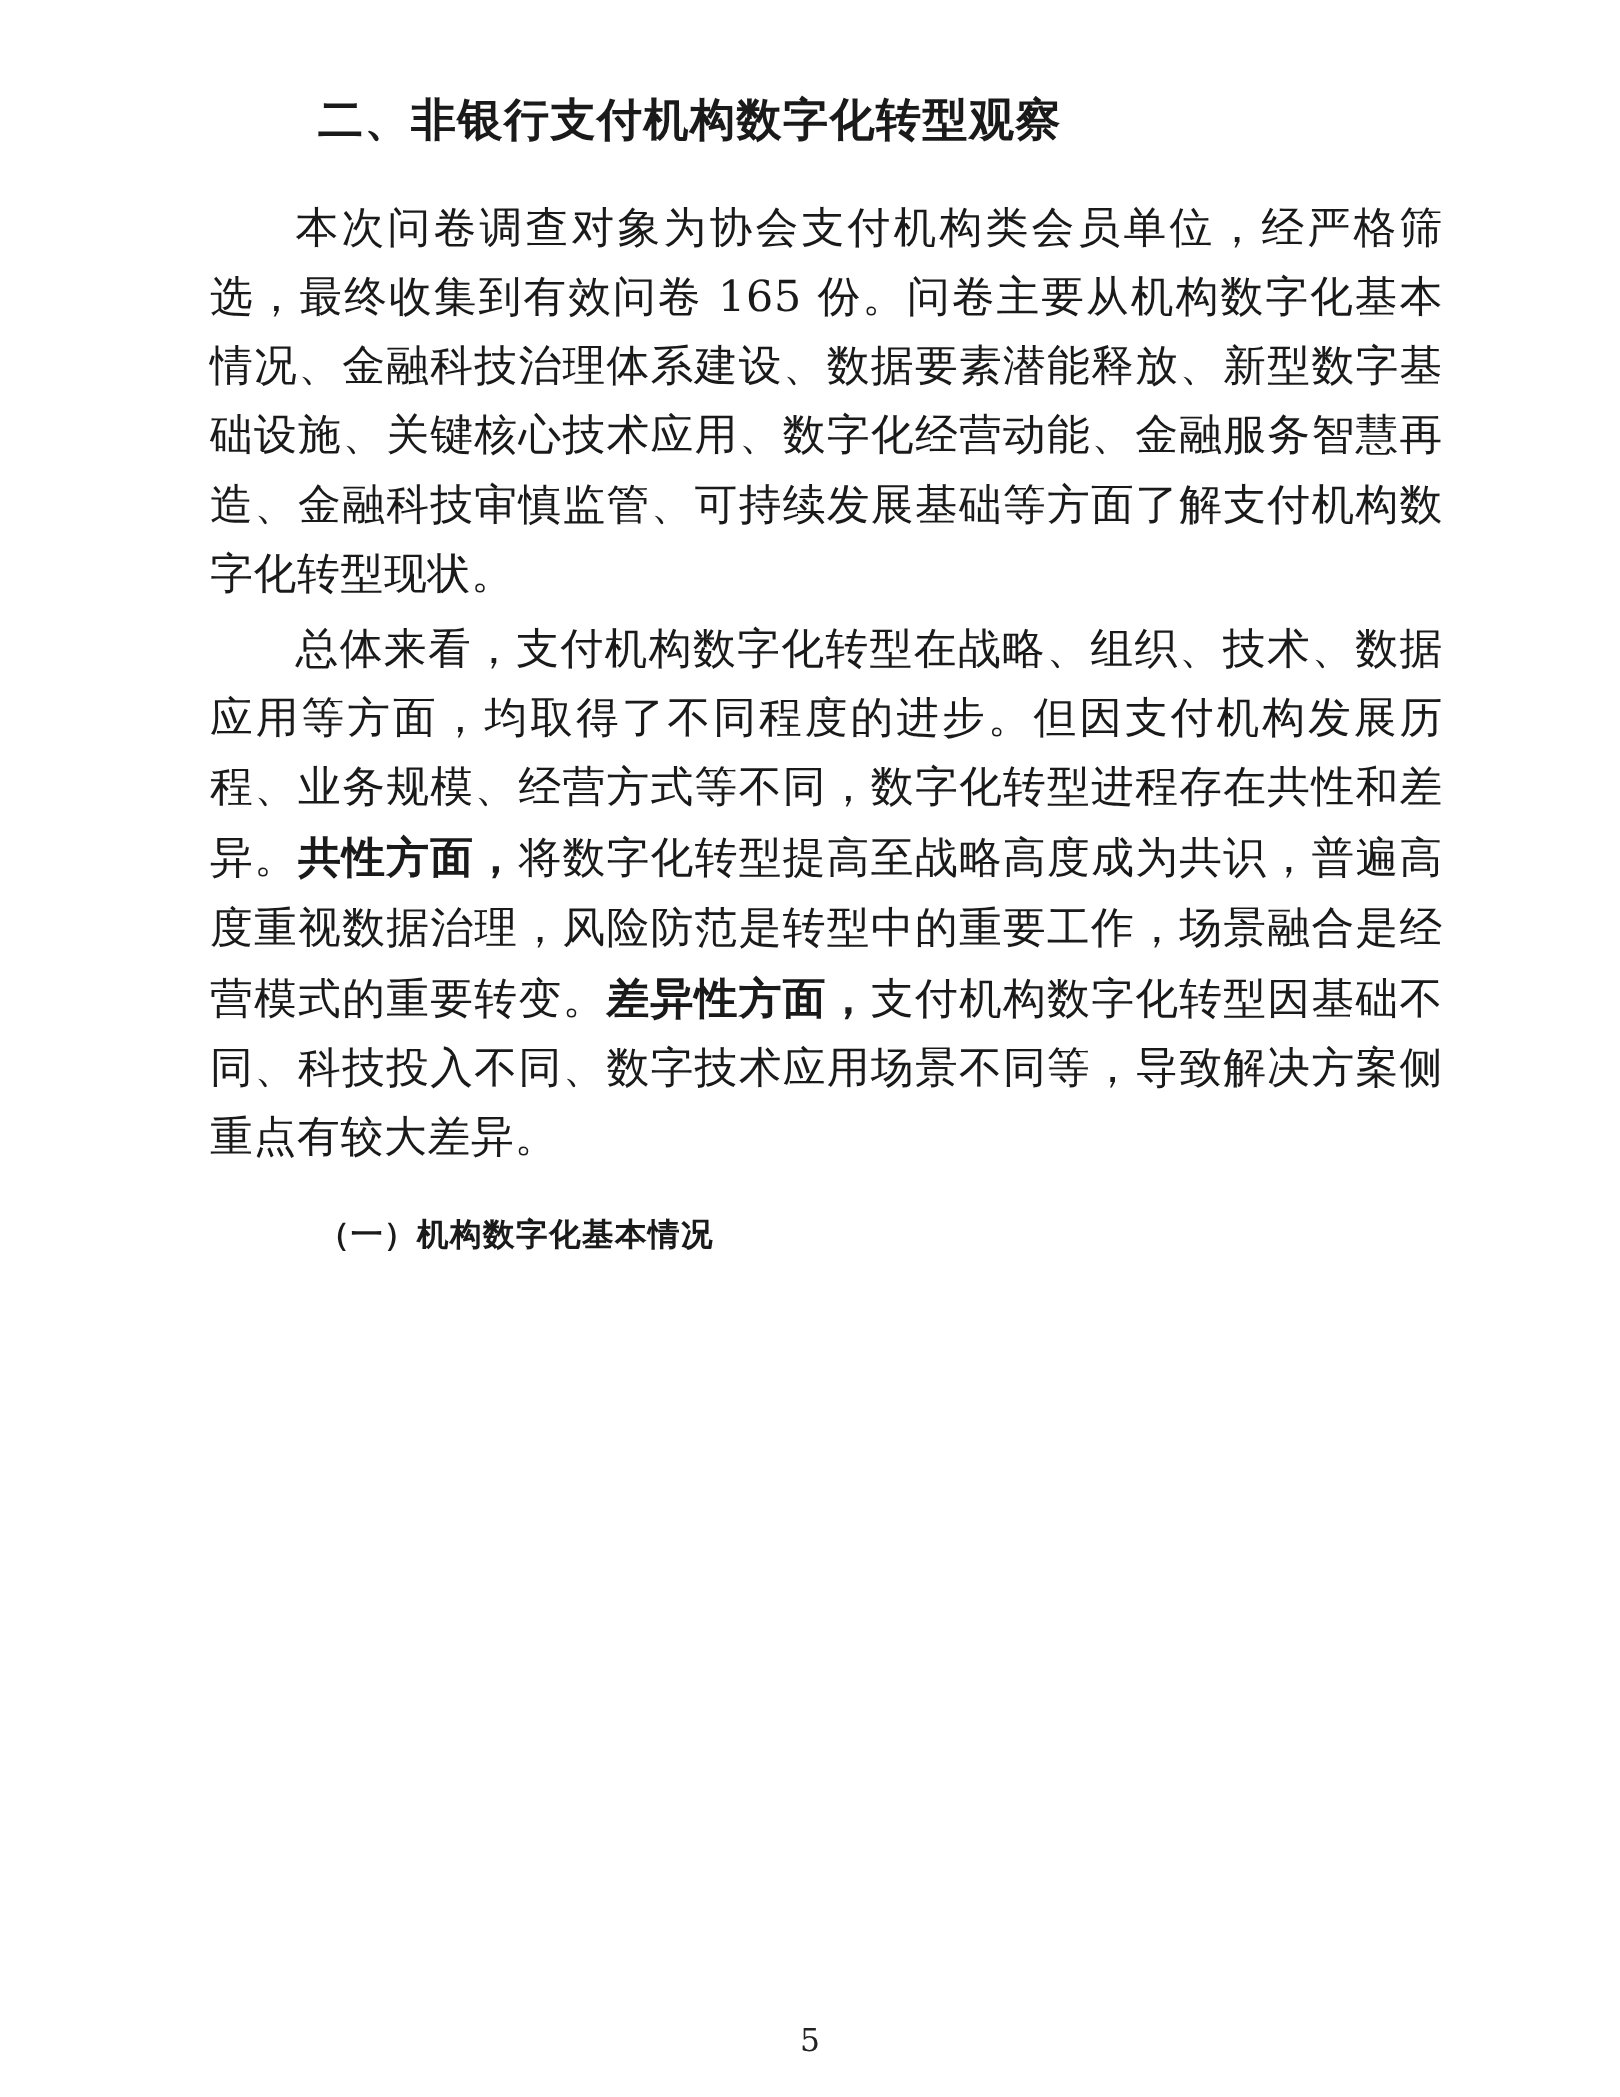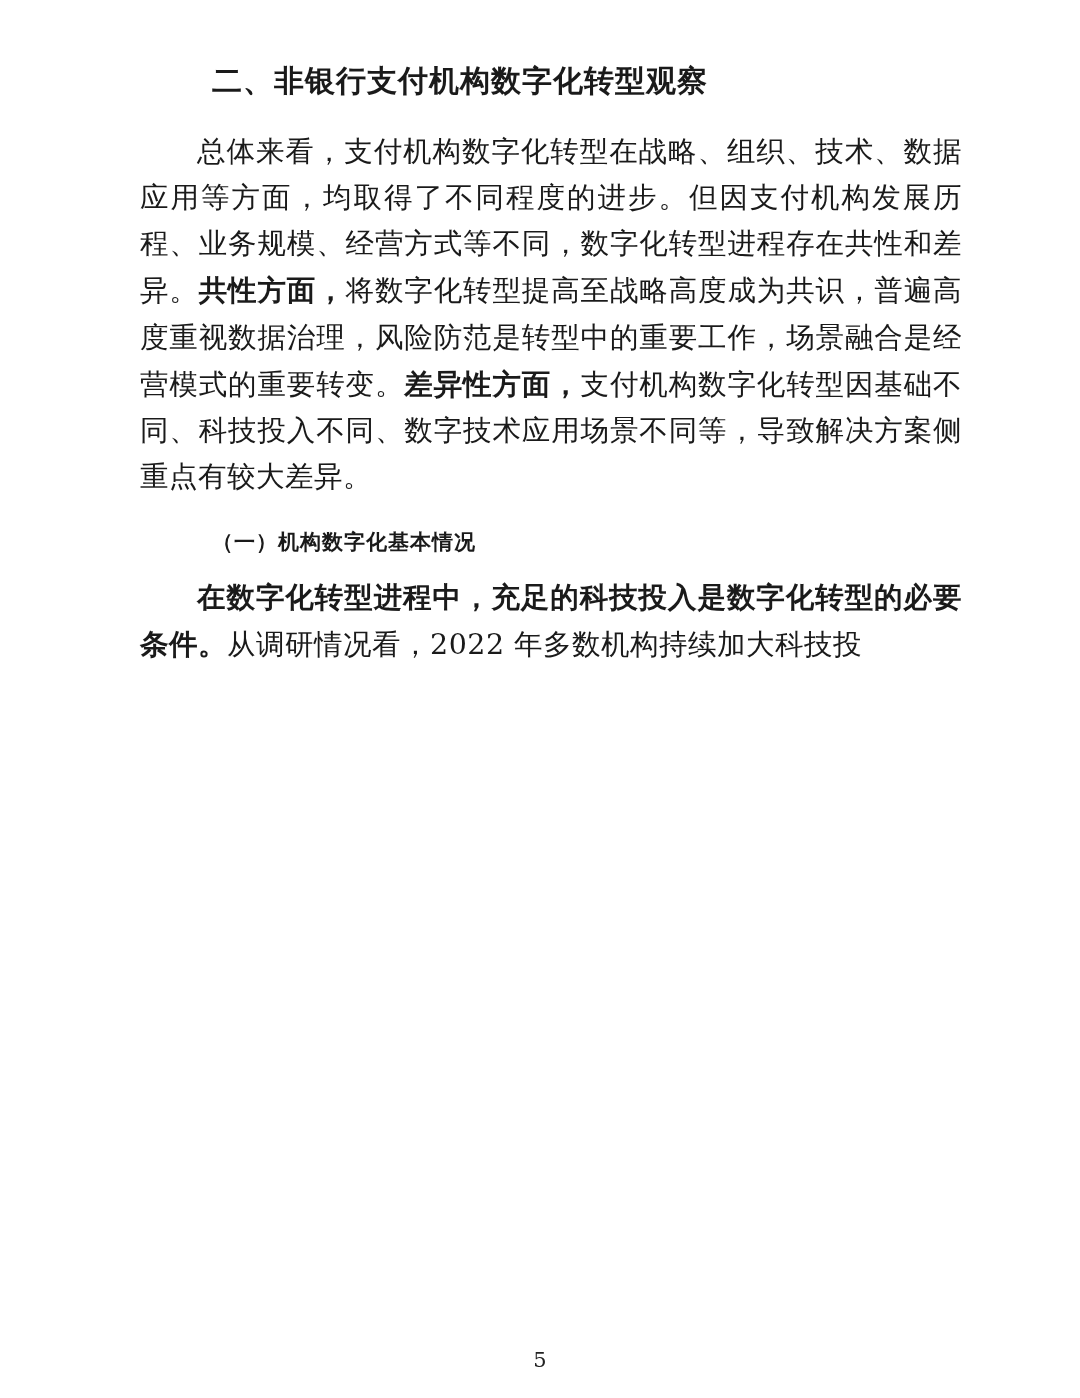--- a/index.html
+++ b/index.html
@@ -62,25 +62,25 @@
   }
 </style>
 </head>
 <body>
 
 <div class="page">
 
   <h2 class="section-title">二、非银行支付机构数字化转型观察</h2>
 
 
+  <p class="body-text">
+    <span>本次问卷调查对象为协会支付机构类会员单位，经严格筛选，最终收集到有效问卷 165 份。问卷主要从机构数字化基本情况、金融科技治理体系建设、数据要素潜能释放、新型数字基础设施、关键核心技术应用、数字化经营动能、金融服务智慧再造、金融科技审慎监管、可持续发展基础等方面了解支付机构数字化转型现状。</span>
+  </p>
 
   <p class="body-text">
     <span>总体来看，支付机构数字化转型在战略、组织、技术、数据应用等方面，均取得了不同程度的进步。但因支付机构发展历程、业务规模、经营方式等不同，数字化转型进程存在共性和差异。</span><span class="bold">共性方面，</span><span>将数字化转型提高至战略高度成为共识，普遍高度重视数据治理，风险防范是转型中的重要工作，场景融合是经营模式的重要转变。</span><span class="bold">差异性方面，</span><span>支付机构数字化转型因基础不同、科技投入不同、数字技术应用场景不同等，导致解决方案侧重点有较大差异。</span>
   </p>
 
   <h3 class="sub-title">（一）机构数字化基本情况</h3>
 
-  <p class="body-text">
-    <span class="bold">在数字化转型进程中，充足的科技投入是数字化转型的必要条件。</span><span>从调研情况看，2022 年多数机构持续加大科技投</span>
-  </p>
 
   <div class="page-number">5</div>
 </div>
 
 </body></html>

